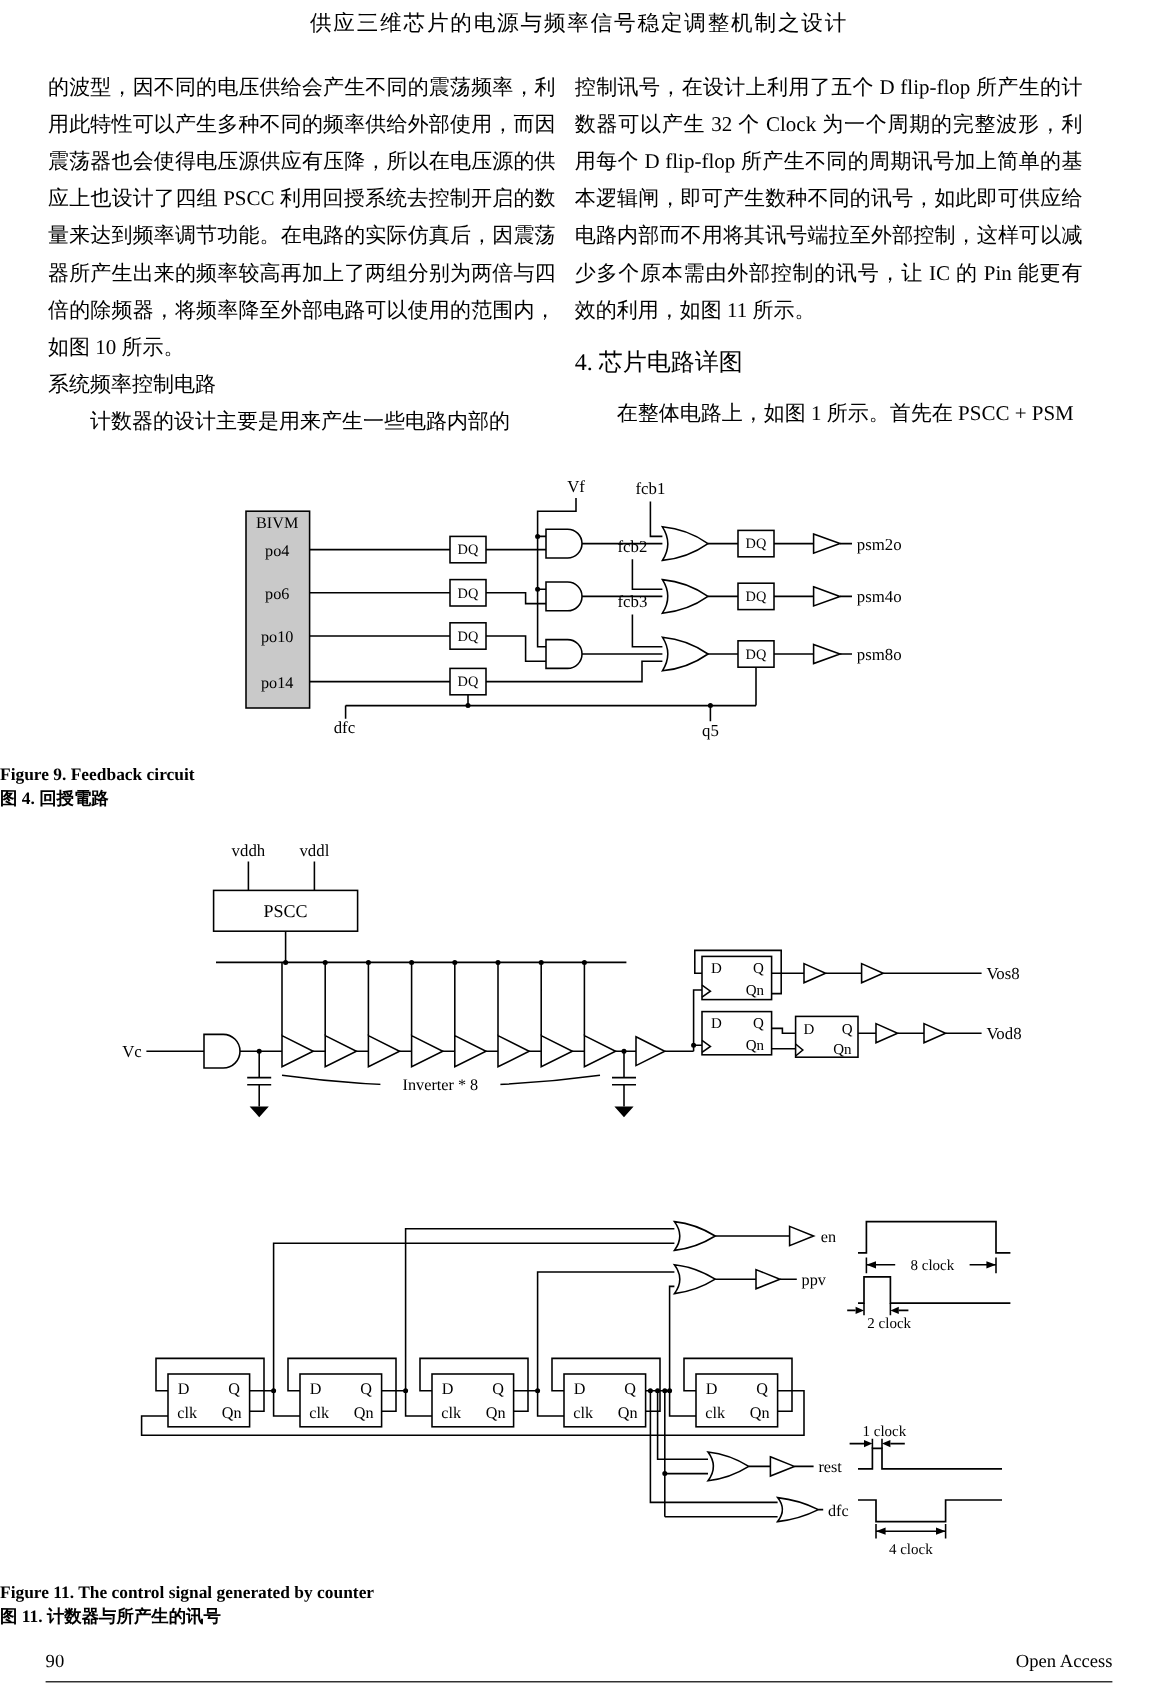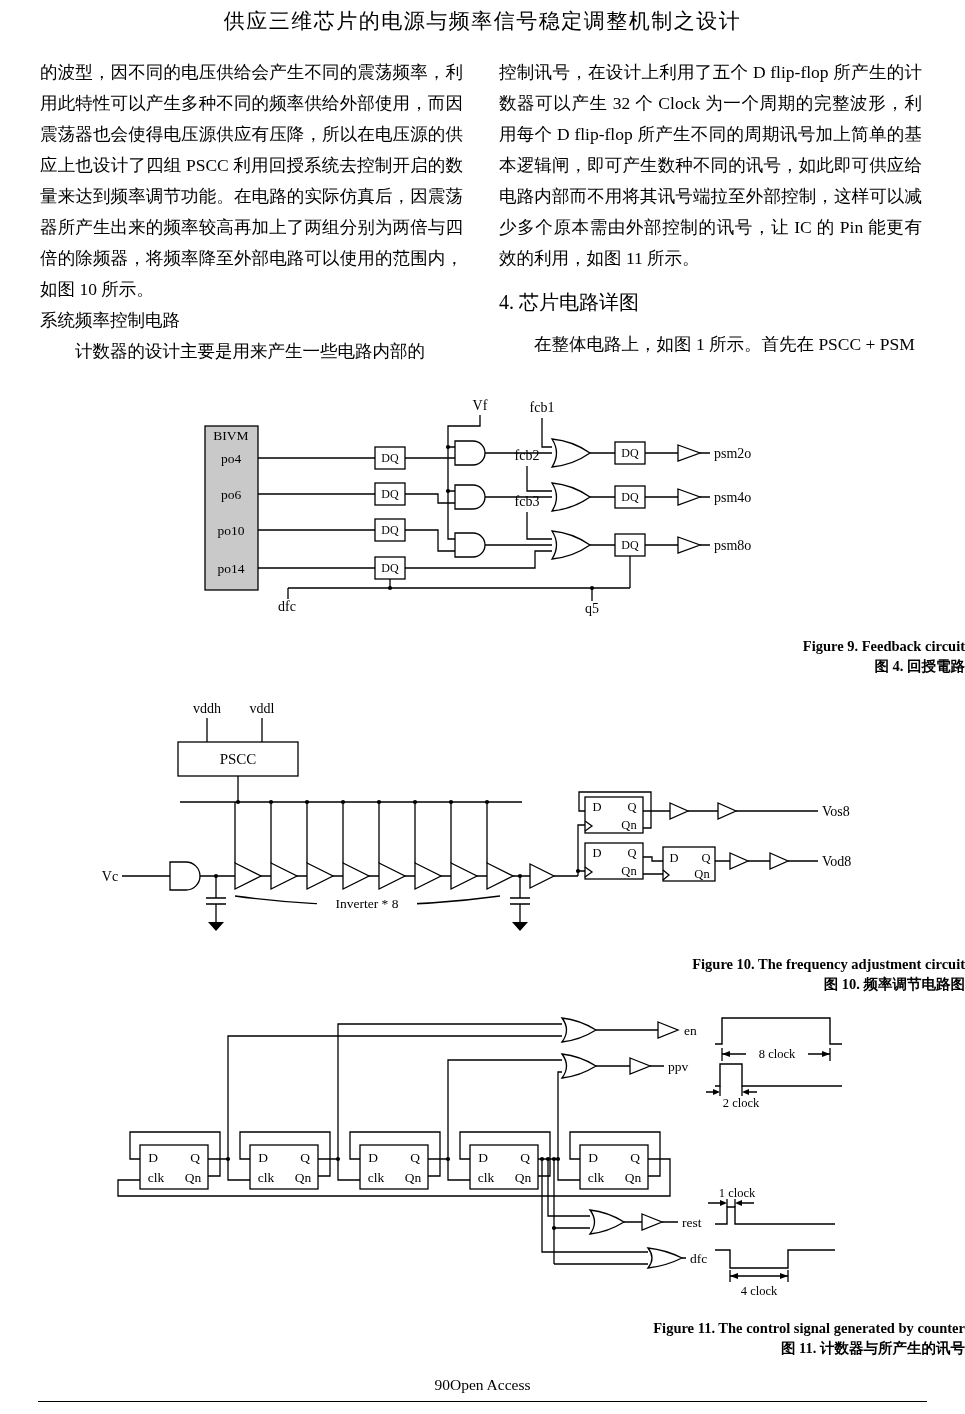--- a/index.html
+++ b/index.html
@@ -1,38 +1,38 @@
 <!DOCTYPE html>
 <html><head>
 <meta charset="utf-8">
 <style>
   *{margin:0;padding:0;box-sizing:border-box}
   html,body{background:#ffffff}
   .page{position:relative;width:965px;height:1414px;background:#fff;color:#000;
         font-family:"Liberation Serif","DejaVu Serif",serif;overflow:hidden}
   .header-title{position:absolute;top:7px;left:0;right:0;text-align:center;
-        font-size:21px;letter-spacing:1.5px}
-  .columns{position:absolute;top:57px;left:40px;width:886px;display:flex;gap:36px}
+        font-size:18px;letter-spacing:1.5px}
+  .columns{position:absolute;top:57px;left:40px;width:886px;display:flex;gap:16px}
   .col{width:423px;font-size:17.5px;line-height:1.77;text-align:justify}
   .col p{text-indent:0}
   .col p.indent{text-indent:2em}
   .subhead{font-weight:normal;text-indent:2em}
   .sechead{font-size:20px;font-weight:normal;margin:11px 0 9px 0}
   figure{position:absolute;margin:0}
   #fig9{top:398px;left:30px}
   #fig10{top:700px;left:30px}
   #fig11{top:1004px;left:30px}
-  .caption{position:absolute;left:0;width:965px;text-align:right;font-weight:bold;
+  .caption{position:absolute;left:0;width:965px;text-align:left;font-weight:bold;
         font-size:14.5px;line-height:1.4}
   #cap9{top:636px}
   #cap10{top:954px}
   #cap11{top:1318px}
   .footer-line{position:absolute;left:38px;right:38px;top:1401px;border-top:1.6px solid #000}
   .footer-text{position:absolute;left:38px;right:38px;top:1376px;font-size:15.5px;
-        display:flex;justify-content:center}
+        display:flex;justify-content:space-between}
   svg text{font-family:"Liberation Serif","DejaVu Serif",serif;fill:#000}
   .wire{stroke:#000;stroke-width:1.3;fill:none}
   .wave{stroke:#000;stroke-width:1.4;fill:none}
   .gate{stroke:#000;stroke-width:1.3;fill:#fff}
   .boxg{fill:#c9c9c9;stroke:#000;stroke-width:1.3}
   .boxw{fill:#fff;stroke:#000;stroke-width:1.3}
   .dots{stroke:#000;stroke-width:4.2;stroke-linecap:round;fill:none}
   .fill{fill:#000;stroke:none}
   .mask{fill:#fff;stroke:none}
   .lbl{font-size:13.5px}
@@ -183,24 +183,20 @@
       <path class="gate" d="M700,153 L718,161 L700,169 Z"></path>
       <path class="gate" d="M740,153 L758,161 L740,169 Z"></path>
 
       <text class="lbl-out" x="177" y="13" text-anchor="middle">vddh</text>
       <text class="lbl-out" x="232" y="13" text-anchor="middle">vddl</text>
       <text class="lbl-out" x="80" y="181" text-anchor="middle">Vc</text>
       <text class="lbl-out" x="792" y="116">Vos8</text>
       <text class="lbl-out" x="792" y="166">Vod8</text>
     </svg>
   </figure>
-  <div class="caption" id="cap10">
-    <div>Figure 10. The frequency adjustment circuit</div>
-    <div>图 10.  频率调节电路图</div>
-  </div>
 
   <figure id="fig11">
     <svg viewBox="0 0 905 312" width="905" height="312">
       <path class="wire" d="
         M178,155 H198 V176 H220 M288,155 H308 V176 H330 M398,155 H418 V176 H440 M508,155 H528 V176 H550
         M178,172 H190 V128 H100 V155 H110 M288,172 H300 V128 H210 V155 H220
         M398,172 H410 V128 H320 V155 H330 M508,172 H520 V128 H430 V155 H440
         M618,172 H630 V128 H540 V155 H550
         M618,155 H640 V192 H88 V176 H110
         M308,155 V20 H532 M198,155 V32 H532 M418,155 V56 H532 M528,155 V68 H532

